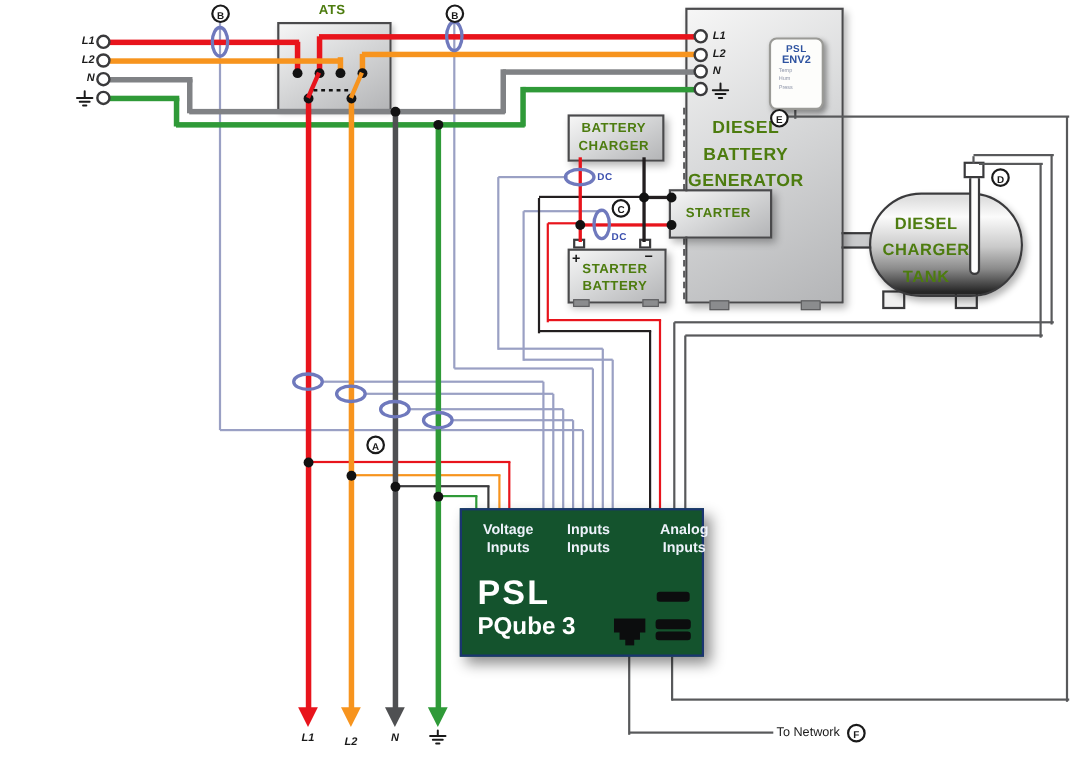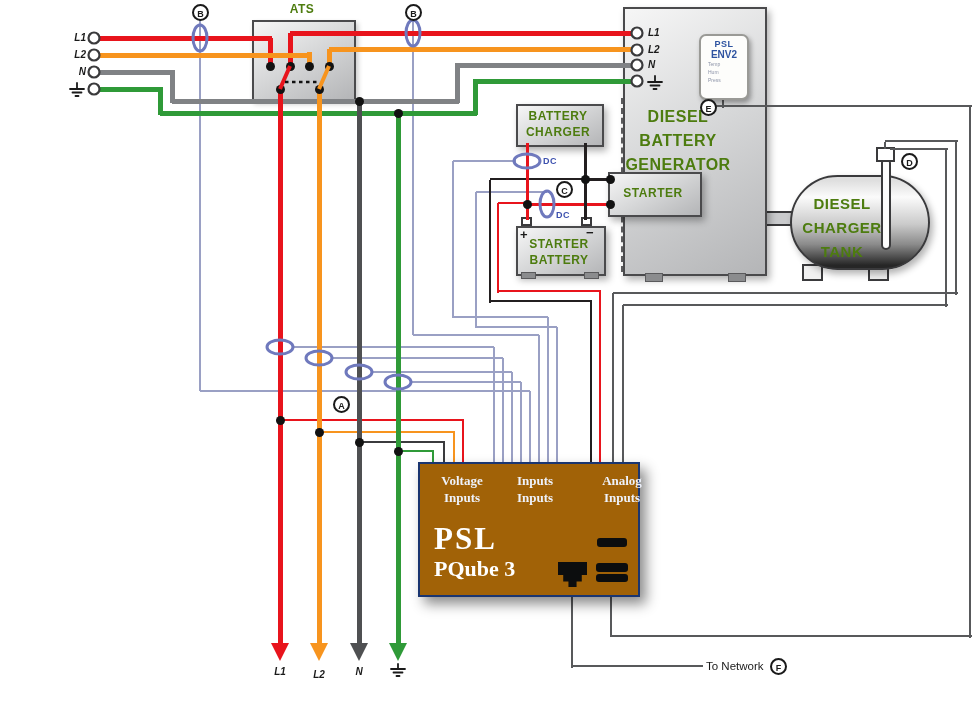--- a/index.html
+++ b/index.html
@@ -5,21 +5,21 @@
   html,body{margin:0;padding:0;background:#fff;font-family:"Liberation Sans",sans-serif;}
   #stage{position:relative;width:980px;height:709px;background:#fff;overflow:hidden;}
   .abs{position:absolute;}
   .box{position:absolute;border:2px solid #4a4a4c;background:linear-gradient(150deg,#f6f6f6,#d8d9da 45%,#b4b5b7);box-shadow:3px 4px 7px rgba(0,0,0,.30);}
   .boxlabel{color:#4d7c0f;font-weight:700;text-align:center;letter-spacing:.5px;line-height:1.35;}
   .wire{position:absolute;}
   .dot{position:absolute;background:#121212;border-radius:50%;}
   .callout{position:absolute;width:17px;height:17px;border:2px solid #1a1a1a;border-radius:50%;background:#fff;font-size:9px;font-weight:700;color:#1a1a1a;text-align:center;line-height:16px;box-sizing:border-box;}
   .termlabel{position:absolute;font-size:10px;font-weight:700;color:#1a1a1a;font-style:italic;}
   .dclabel{position:absolute;font-size:9px;font-weight:700;color:#3c50ae;letter-spacing:.5px;}
-  #pqube{position:absolute;left:418px;top:462px;width:222px;height:135px;background:#a16207;border:2px solid #1a3570;box-shadow:6px 7px 12px rgba(0,0,0,.45);box-sizing:border-box;font-family:Liberation Serif, serif;}
+  #pqube{position:absolute;left:418px;top:462px;width:222px;height:135px;background:#14532d;border:2px solid #1a3570;box-shadow:6px 7px 12px rgba(0,0,0,.45);box-sizing:border-box;}
   .pq-in{position:absolute;top:8px;width:84px;text-align:center;color:#eef2fb;font-size:13px;font-weight:600;line-height:17px;}
   #pq-brand{position:absolute;left:14px;top:60px;color:#fff;font-size:31px;font-weight:800;letter-spacing:2px;line-height:30px;}
   #pq-model{position:absolute;left:14px;top:92px;color:#fff;font-size:22px;font-weight:700;}
   #env2{position:absolute;left:699px;top:34px;width:50px;height:66px;background:#fdfdfb;border:2px solid #9a9a96;border-radius:7px;box-shadow:2px 3px 5px rgba(0,0,0,.35);box-sizing:border-box;text-align:center;}
   #env2 .b1{display:block;margin-top:4px;color:#2e53a0;font-size:9px;font-weight:800;line-height:9px;letter-spacing:.5px;}
   #env2 .b2{display:block;color:#2e53a0;font-size:10px;font-weight:800;line-height:11px;}
   #env2 .tl{display:block;color:#8d94a8;font-size:5px;line-height:8px;text-align:left;padding-left:7px;}
   #tank{position:absolute;left:790px;top:175px;width:140px;height:95px;border:2px solid #3a3a3c;border-radius:48px;background:linear-gradient(180deg,#dfdfdf 4%,#fbfbfb 22%,#cacaca 52%,#8b8b8b 74%,#262626 97%);box-shadow:3px 4px 7px rgba(0,0,0,.3);box-sizing:border-box;}
   #tanklabel{position:absolute;left:796px;top:192px;width:92px;font-size:15px;line-height:24px;}
   #genlabel{position:absolute;left:618px;top:105px;width:120px;font-size:16px;line-height:24px;letter-spacing:.5px;}

